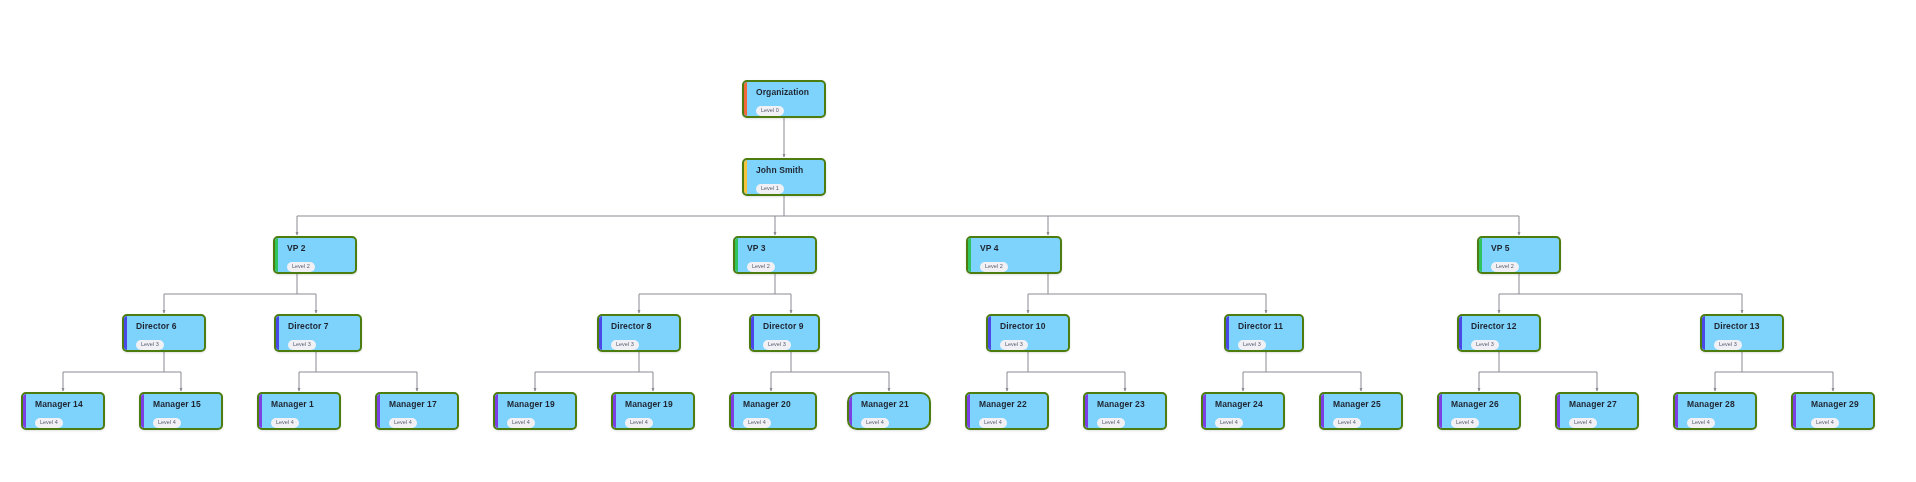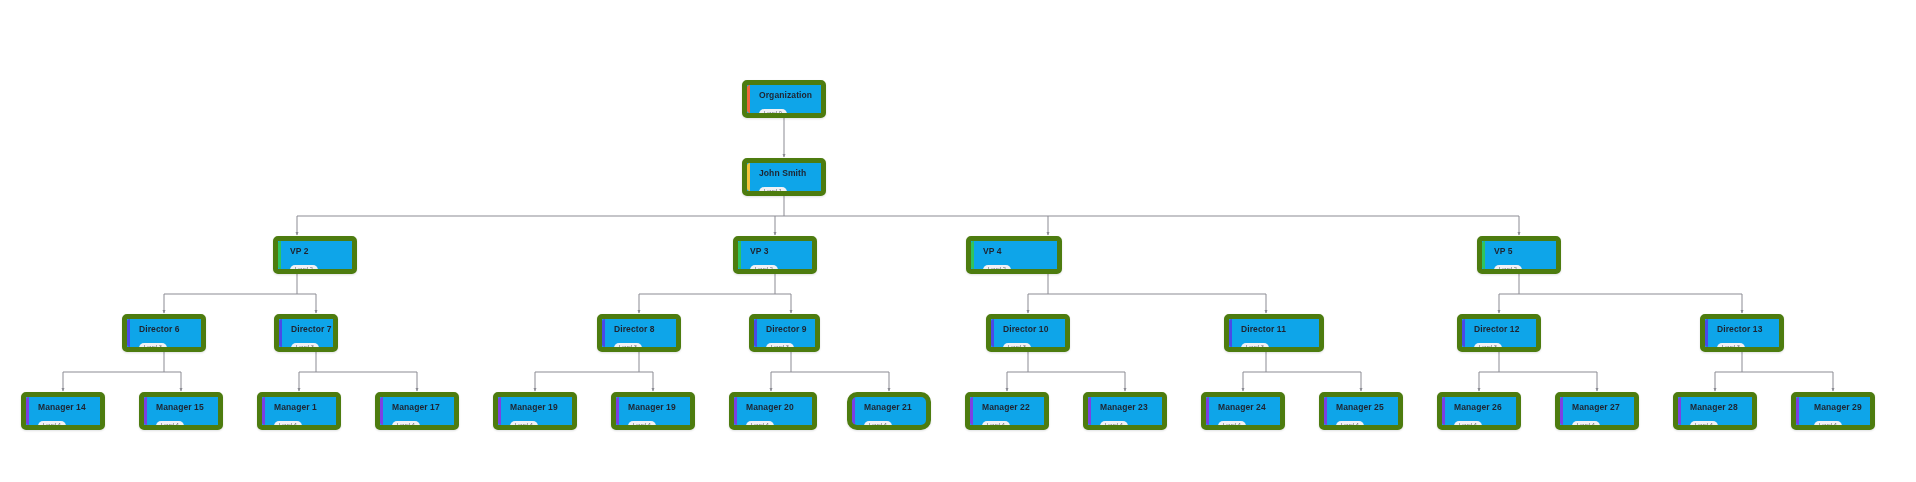--- a/index.html
+++ b/index.html
@@ -24,22 +24,22 @@
     left: 0;
     top: 0;
     width: 1916px;
     height: 482px;
     pointer-events: none;
   }
   .node {
     position: absolute;
     box-sizing: border-box;
     height: 38px;
-    background: #0ea5e9;
-    border: 5px solid #4d7c0f;
+    background: #7dd3fc;
+    border: 2px solid #4d7c0f;
     border-radius: 5px;
     box-shadow: 0 1px 2px rgba(16,24,40,0.07), 0 1px 3px rgba(16,24,40,0.06);
     overflow: hidden;
     padding: 5px 0 0 12px;
   }
   .node .accent {
     position: absolute;
     left: 0;
     top: 0;
     bottom: 0;
@@ -162,41 +162,41 @@
       <div class="node" style="left: 1477px; top: 236px; width: 84px;">
         <span class="accent" style="background: rgb(47, 196, 94);"></span>
         <div class="title">VP 5</div>
         <div><span class="badge">Level 2</span></div>
       </div>
       <div class="node" style="left: 122px; top: 314px; width: 84px;">
         <span class="accent" style="background: rgb(74, 73, 232);"></span>
         <div class="title">Director 6</div>
         <div><span class="badge">Level 3</span></div>
       </div>
-      <div class="node" style="left: 274px; top: 314px; width: 64px;">
+      <div class="node" style="left: 274px; top: 314px; width: 88px;">
         <span class="accent" style="background: rgb(74, 73, 232);"></span>
         <div class="title">Director 7</div>
         <div><span class="badge">Level 3</span></div>
       </div>
       <div class="node" style="left: 597px; top: 314px; width: 84px;">
         <span class="accent" style="background: rgb(74, 73, 232);"></span>
         <div class="title">Director 8</div>
         <div><span class="badge">Level 3</span></div>
       </div>
       <div class="node" style="left: 749px; top: 314px; width: 71px;">
         <span class="accent" style="background: rgb(74, 73, 232);"></span>
         <div class="title">Director 9</div>
         <div><span class="badge">Level 3</span></div>
       </div>
       <div class="node" style="left: 986px; top: 314px; width: 84px;">
         <span class="accent" style="background: rgb(74, 73, 232);"></span>
         <div class="title">Director 10</div>
         <div><span class="badge">Level 3</span></div>
       </div>
-      <div class="node" style="left: 1224px; top: 314px; width: 100px;">
+      <div class="node" style="left: 1224px; top: 314px; width: 80px;">
         <span class="accent" style="background: rgb(74, 73, 232);"></span>
         <div class="title">Director 11</div>
         <div><span class="badge">Level 3</span></div>
       </div>
       <div class="node" style="left: 1457px; top: 314px; width: 84px;">
         <span class="accent" style="background: rgb(74, 73, 232);"></span>
         <div class="title">Director 12</div>
         <div><span class="badge">Level 3</span></div>
       </div>
       <div class="node" style="left: 1700px; top: 314px; width: 84px;">

